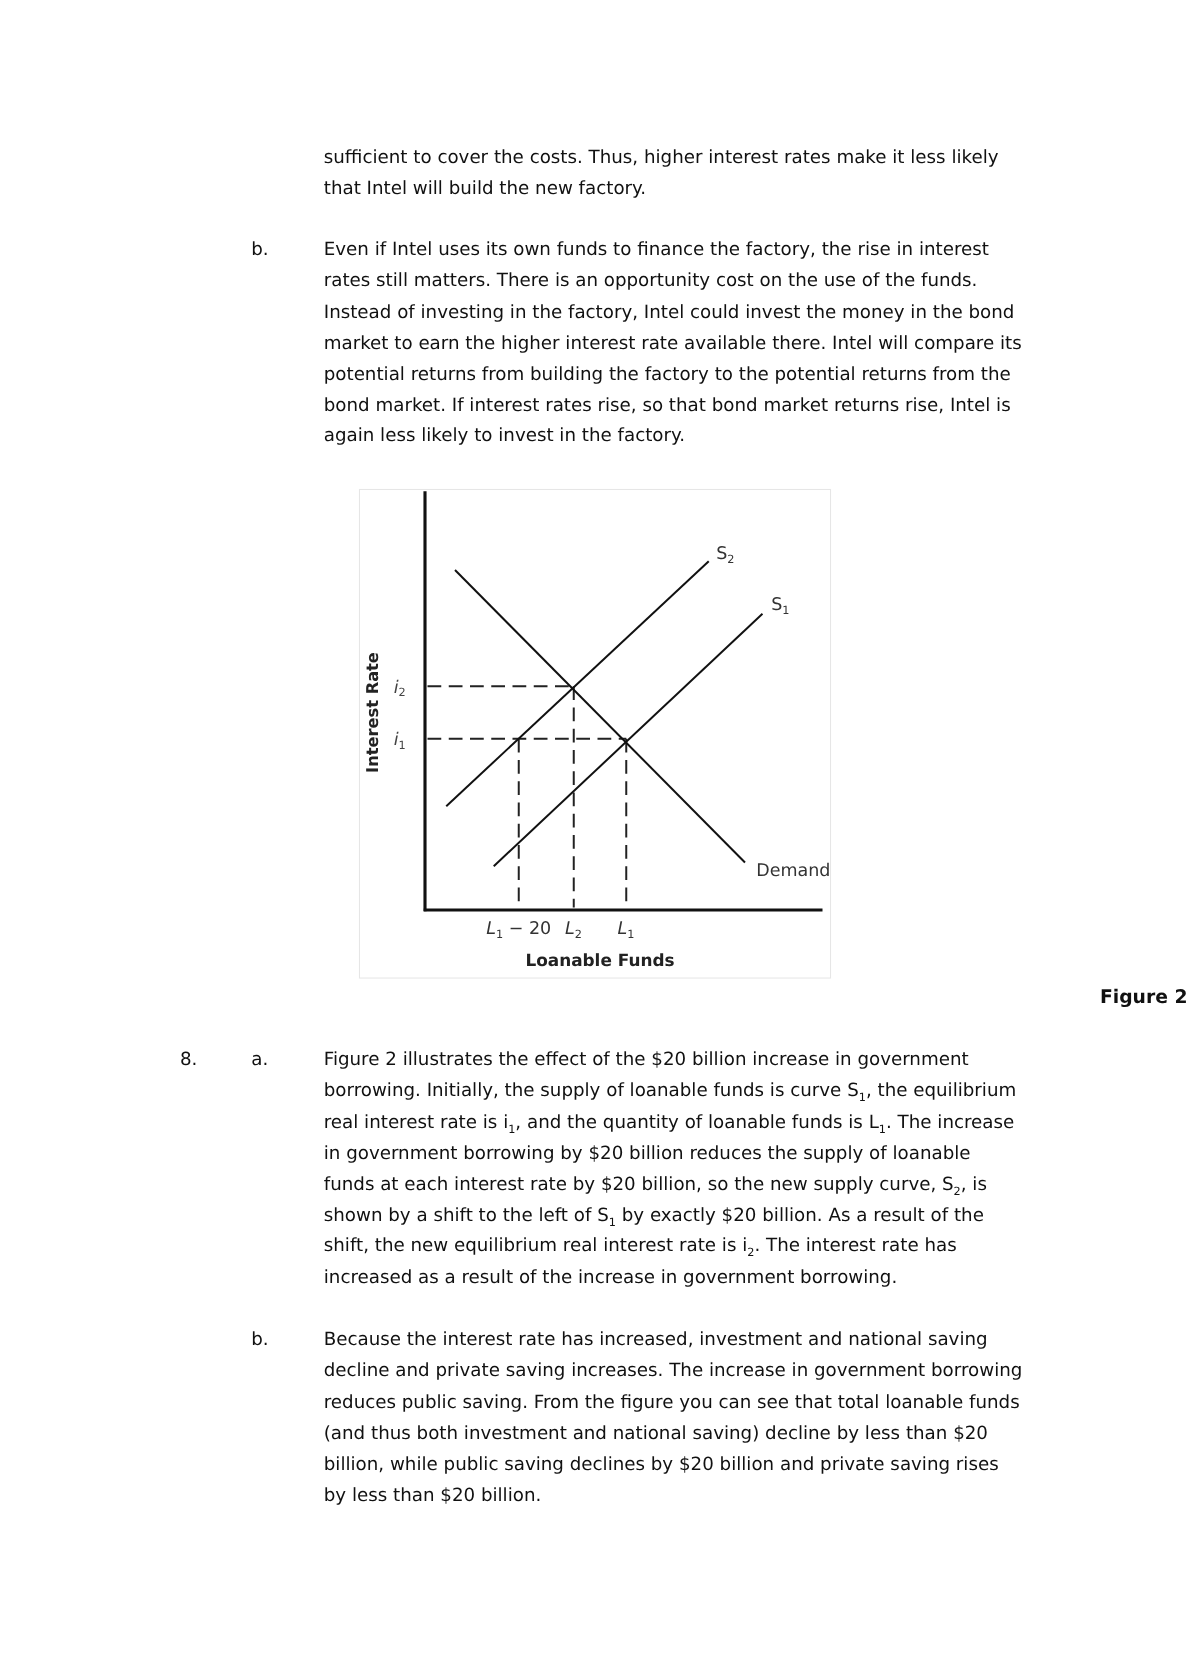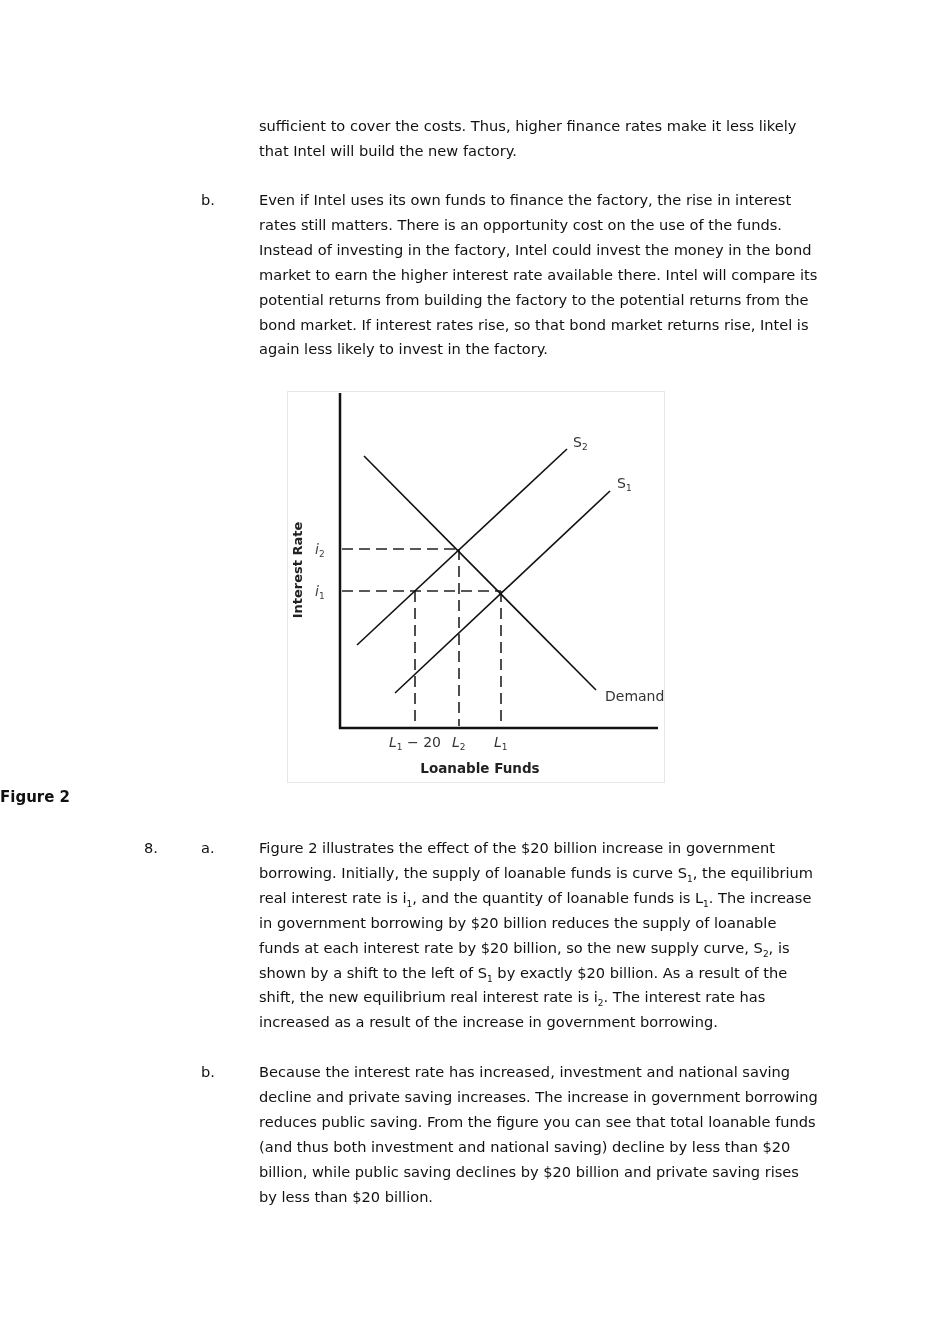--- a/index.html
+++ b/index.html
@@ -1,29 +1,29 @@
 <!DOCTYPE html>
 <html><head>
 <meta charset="utf-8">
 <style>
   html, body { margin: 0; padding: 0; background: #ffffff; }
   body { width: 950px; height: 1344px; position: relative; overflow: hidden;
          font-family: "DejaVu Sans", sans-serif; color: #111; }
   .para { position: absolute; left: 259px; width: 560px; font-size: 14.6px; line-height: 24.9px; }
   .marker { position: absolute; font-size: 14.6px; line-height: 24.9px; }
   .figure { position: absolute; left: 287px; top: 391px; width: 378px; height: 392px; text-decoration: underline; }
-  .caption { position: absolute; left: 0; width: 950px; top: 788px; text-align: left;
+  .caption { position: absolute; left: 0; width: 950px; top: 788px; text-align: right;
              font-weight: bold; font-size: 15px; }
   sub { font-size: 9px; vertical-align: -4px; line-height: 0; }
   svg text { font-family: "DejaVu Sans", sans-serif; }
 </style>
 </head>
 <body>
 
-<div class="para" style="top:114px;">sufficient to cover the costs. Thus, higher finance rates make it less likely that Intel will build the new factory.</div>
+<div class="para" style="top:114px;">sufficient to cover the costs. Thus, higher interest rates make it less likely that Intel will build the new factory.</div>
 
 <div class="marker" style="left:201px; top:188px;">b.</div>
 <div class="para" style="top:188px;">Even if Intel uses its own funds to finance the factory, the rise in interest rates still matters. There is an opportunity cost on the use of the funds. Instead of investing in the factory, Intel could invest the money in the bond market to earn the higher interest rate available there. Intel will compare its potential returns from building the factory to the potential returns from the bond market. If interest rates rise, so that bond market returns rise, Intel is again less likely to invest in the factory.</div>
 
 <div class="figure">
   <svg width="378" height="392" viewBox="287 391 378 392" xmlns="http://www.w3.org/2000/svg">
     <rect x="287.5" y="391.5" width="377" height="391" fill="#fff" stroke="#e6e6e6" stroke-width="1"></rect>
 
     <g>
       <line x1="340" y1="393" x2="340" y2="729" stroke="#111" stroke-width="2.5"></line>

